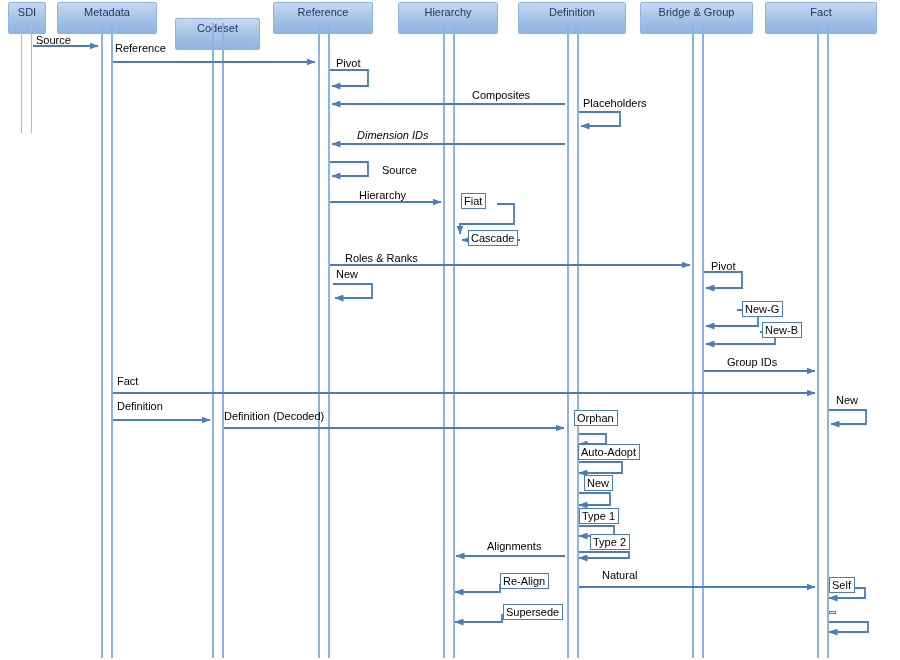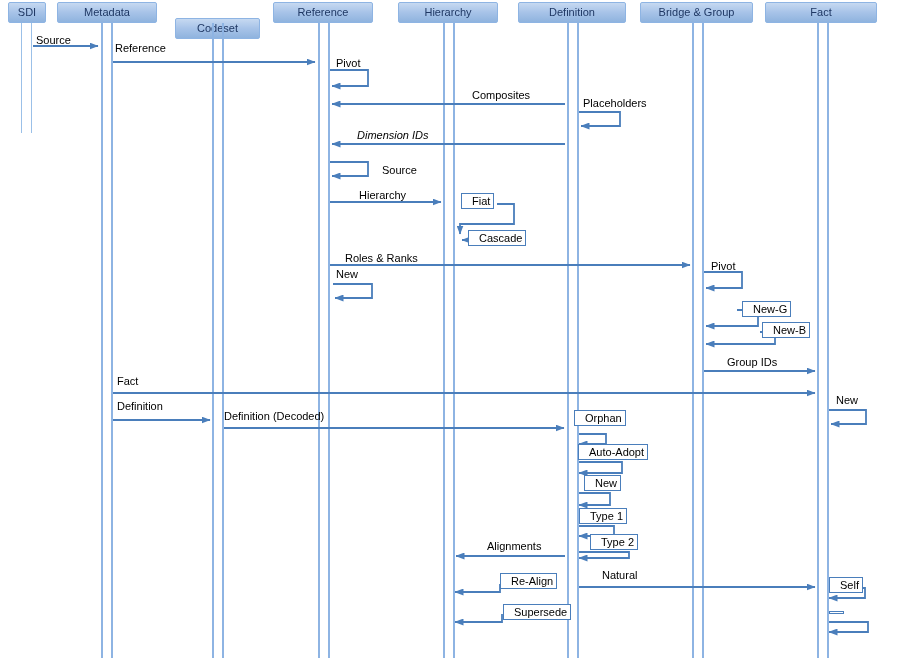--- a/index.html
+++ b/index.html
@@ -11,21 +11,21 @@
     position: relative;
     width: 900px;
     height: 660px;
     overflow: hidden;
     font-family: "Liberation Sans", sans-serif;
     background: #ffffff;
   }
   .lifeline-header {
     position: absolute;
     box-sizing: border-box;
-    height: 21px;
+    height: 32px;
     border: 1px solid #8eb4e3;
     border-radius: 2px;
     background: linear-gradient(to bottom, #c6d9f1 0%, #a7c3e8 50%, #8fb3de 100%);
     color: #1f3864;
     font-size: 11px;
     line-height: 19px;
     text-align: center;
     white-space: nowrap;
     overflow: hidden;
   }
@@ -44,21 +44,21 @@
     white-space: nowrap;
     line-height: 12px;
   }
   .box-label {
     position: absolute;
     box-sizing: border-box;
     border: 1px solid #4a7ebb;
     background: #ffffff;
     font-size: 11px;
     color: #000000;
-    padding: 1px 3px 0 10px;
+    padding: 1px 3px 0 2px;
     white-space: nowrap;
     line-height: 13px;
   }
   svg.arrows {
     position: absolute;
     left: 0;
     top: 0;
     width: 900px;
     height: 660px;
     pointer-events: none;

